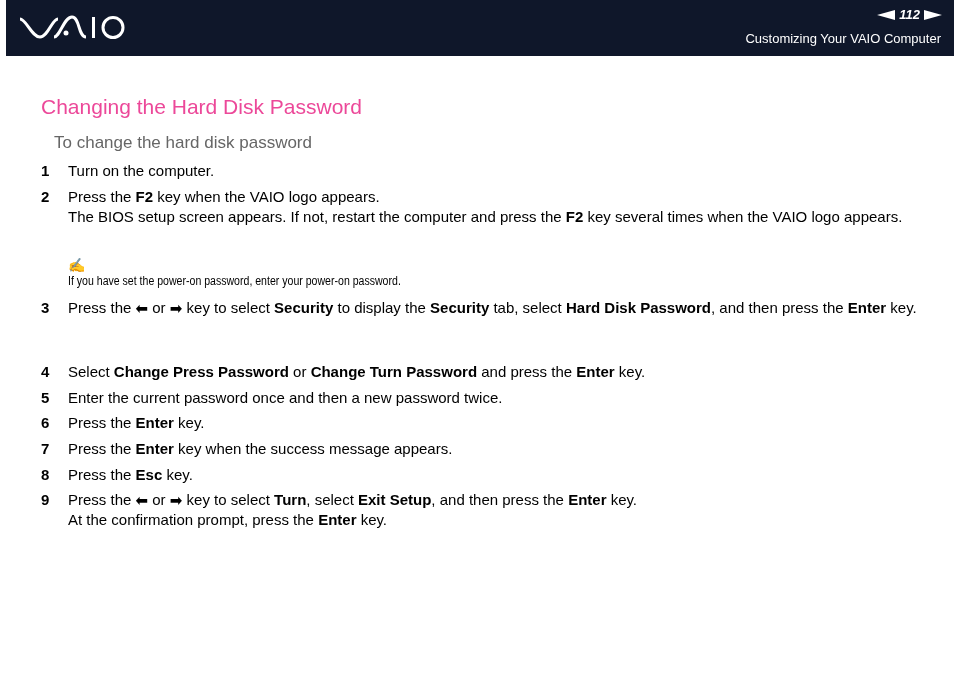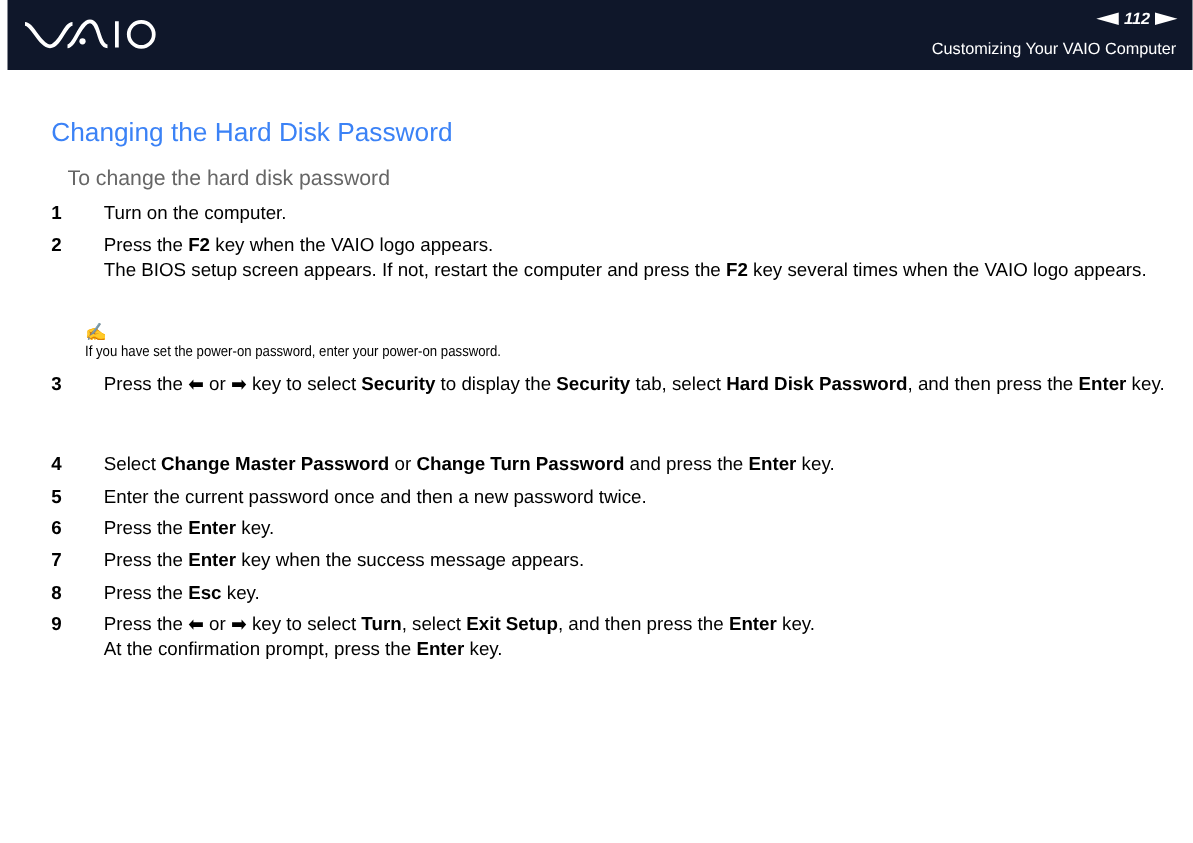--- a/index.html
+++ b/index.html
@@ -5,25 +5,25 @@
   html, body { margin: 0; padding: 0; }
   body { width: 954px; height: 674px; background: #ffffff; position: relative; overflow: hidden;
          font-family: "Liberation Sans", sans-serif; color: #000; }
   .header { position: absolute; left: 6px; top: 0; width: 954px; height: 56px; background: #0f172a; }
   .logo { position: absolute; left: 12px; top: 13px; }
   .pager { position: absolute; right: 18px; top: 7px; color: #fff; font-size: 13px; font-style: italic; font-weight: bold;
            display: flex; align-items: center; gap: 4px; }
   .tri-left { width: 0; height: 0; border-top: 5px solid transparent; border-bottom: 5px solid transparent; border-right: 18px solid #fff; }
   .tri-right { width: 0; height: 0; border-top: 5px solid transparent; border-bottom: 5px solid transparent; border-left: 18px solid #fff; }
   .section-name { position: absolute; right: 19px; top: 31px; color: #fff; font-size: 13px; font-weight: normal; }
-  .title { position: absolute; left: 41px; top: 95px; font-size: 21px; color: #3b82f6; margin: 0; font-weight: normal; }
+  .title { position: absolute; left: 41px; top: 95px; font-size: 21px; color: #ec4899; margin: 0; font-weight: normal; }
   .subtitle { position: absolute; left: 54px; top: 133px; font-size: 17px; color: #666; margin: 0; font-weight: normal; }
   .step { position: absolute; left: 41px; font-size: 15px; line-height: 19.5px; }
   .step .num { position: absolute; left: 0; top: 0; font-weight: bold; width: 20px; }
-  .step .body { margin-left: 42px; width: 850px; }
+  .step .body { margin-left: 27px; width: 850px; }
   b { font-weight: bold; }
   .note { position: absolute; left: 68px; top: 258px; }
   .note .pencil { color: #1aa37a; font-size: 14px; line-height: 14px; }
   .note .text { font-size: 12px; transform: scaleX(0.88); transform-origin: left; white-space: nowrap; margin-top: 2px; }
   .arrow { font-size: 15px; display: inline-block; transform: scaleY(1.1); }
 </style>
 </head>
 <body>
 
 <div class="header">
@@ -68,21 +68,21 @@
 <div class="step" style="top:298px">
   <span class="num">3</span>
   <div class="body">
     <span>Press the </span><span class="arrow">⬅</span><span> or </span><span class="arrow">➡</span><span> key to select </span><b>Security</b><span> to display the </span><b>Security</b><span> tab, select </span><b>Hard Disk Password</b><span>, and then press the </span><b>Enter</b><span> key.</span><br>
   </div>
 </div>
 
 <div class="step" style="top:362px">
   <span class="num">4</span>
   <div class="body">
-    <span>Select </span><b>Change Master Password</b><span> or </span><b>Change Turn Password</b><span> and press the </span><b>Enter</b><span> key.</span>
+    <span>Select </span><b>Change Press Password</b><span> or </span><b>Change Turn Password</b><span> and press the </span><b>Enter</b><span> key.</span>
   </div>
 </div>
 
 <div class="step" style="top:388px">
   <span class="num">5</span>
   <div class="body"><span>Enter the current password once and then a new password twice.</span></div>
 </div>
 
 <div class="step" style="top:413px">
   <span class="num">6</span>

